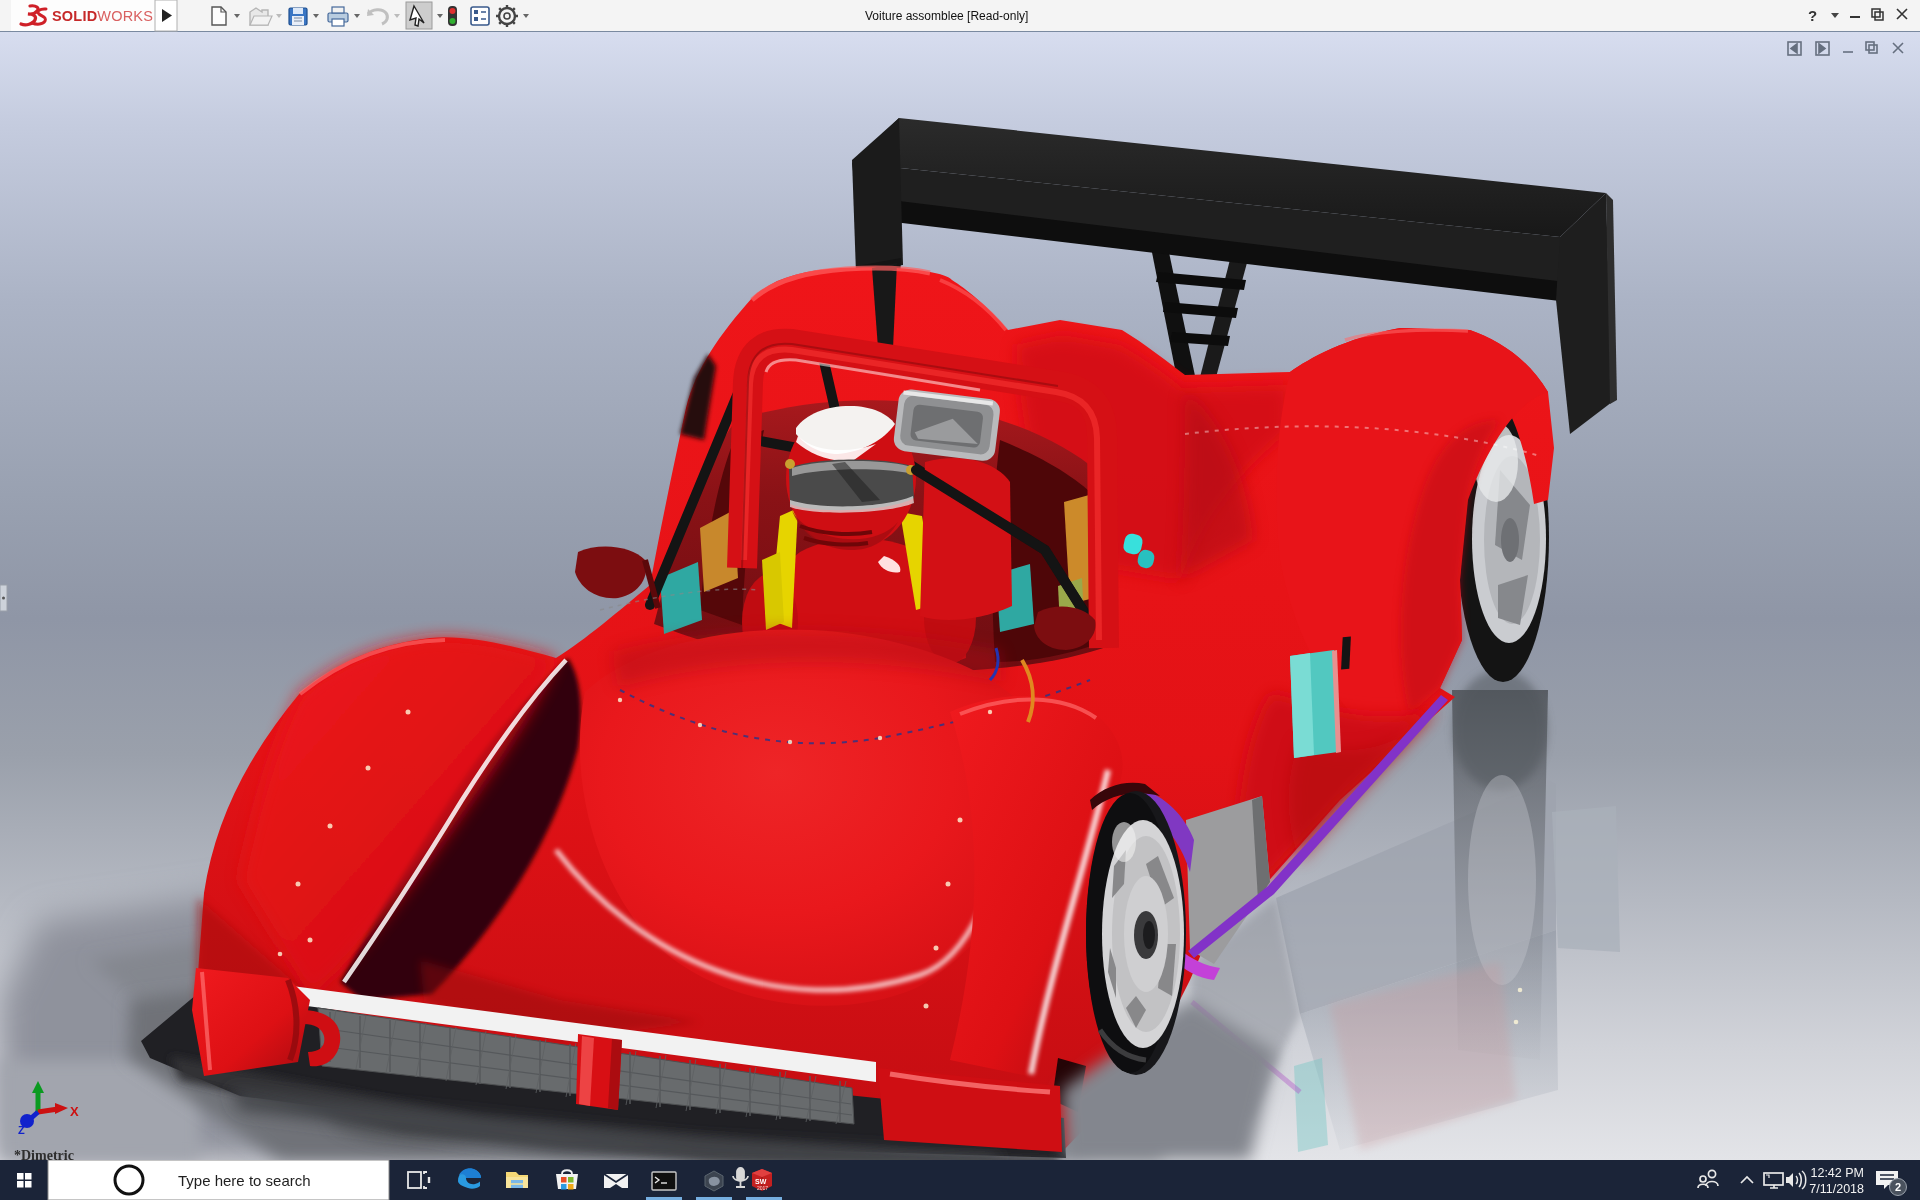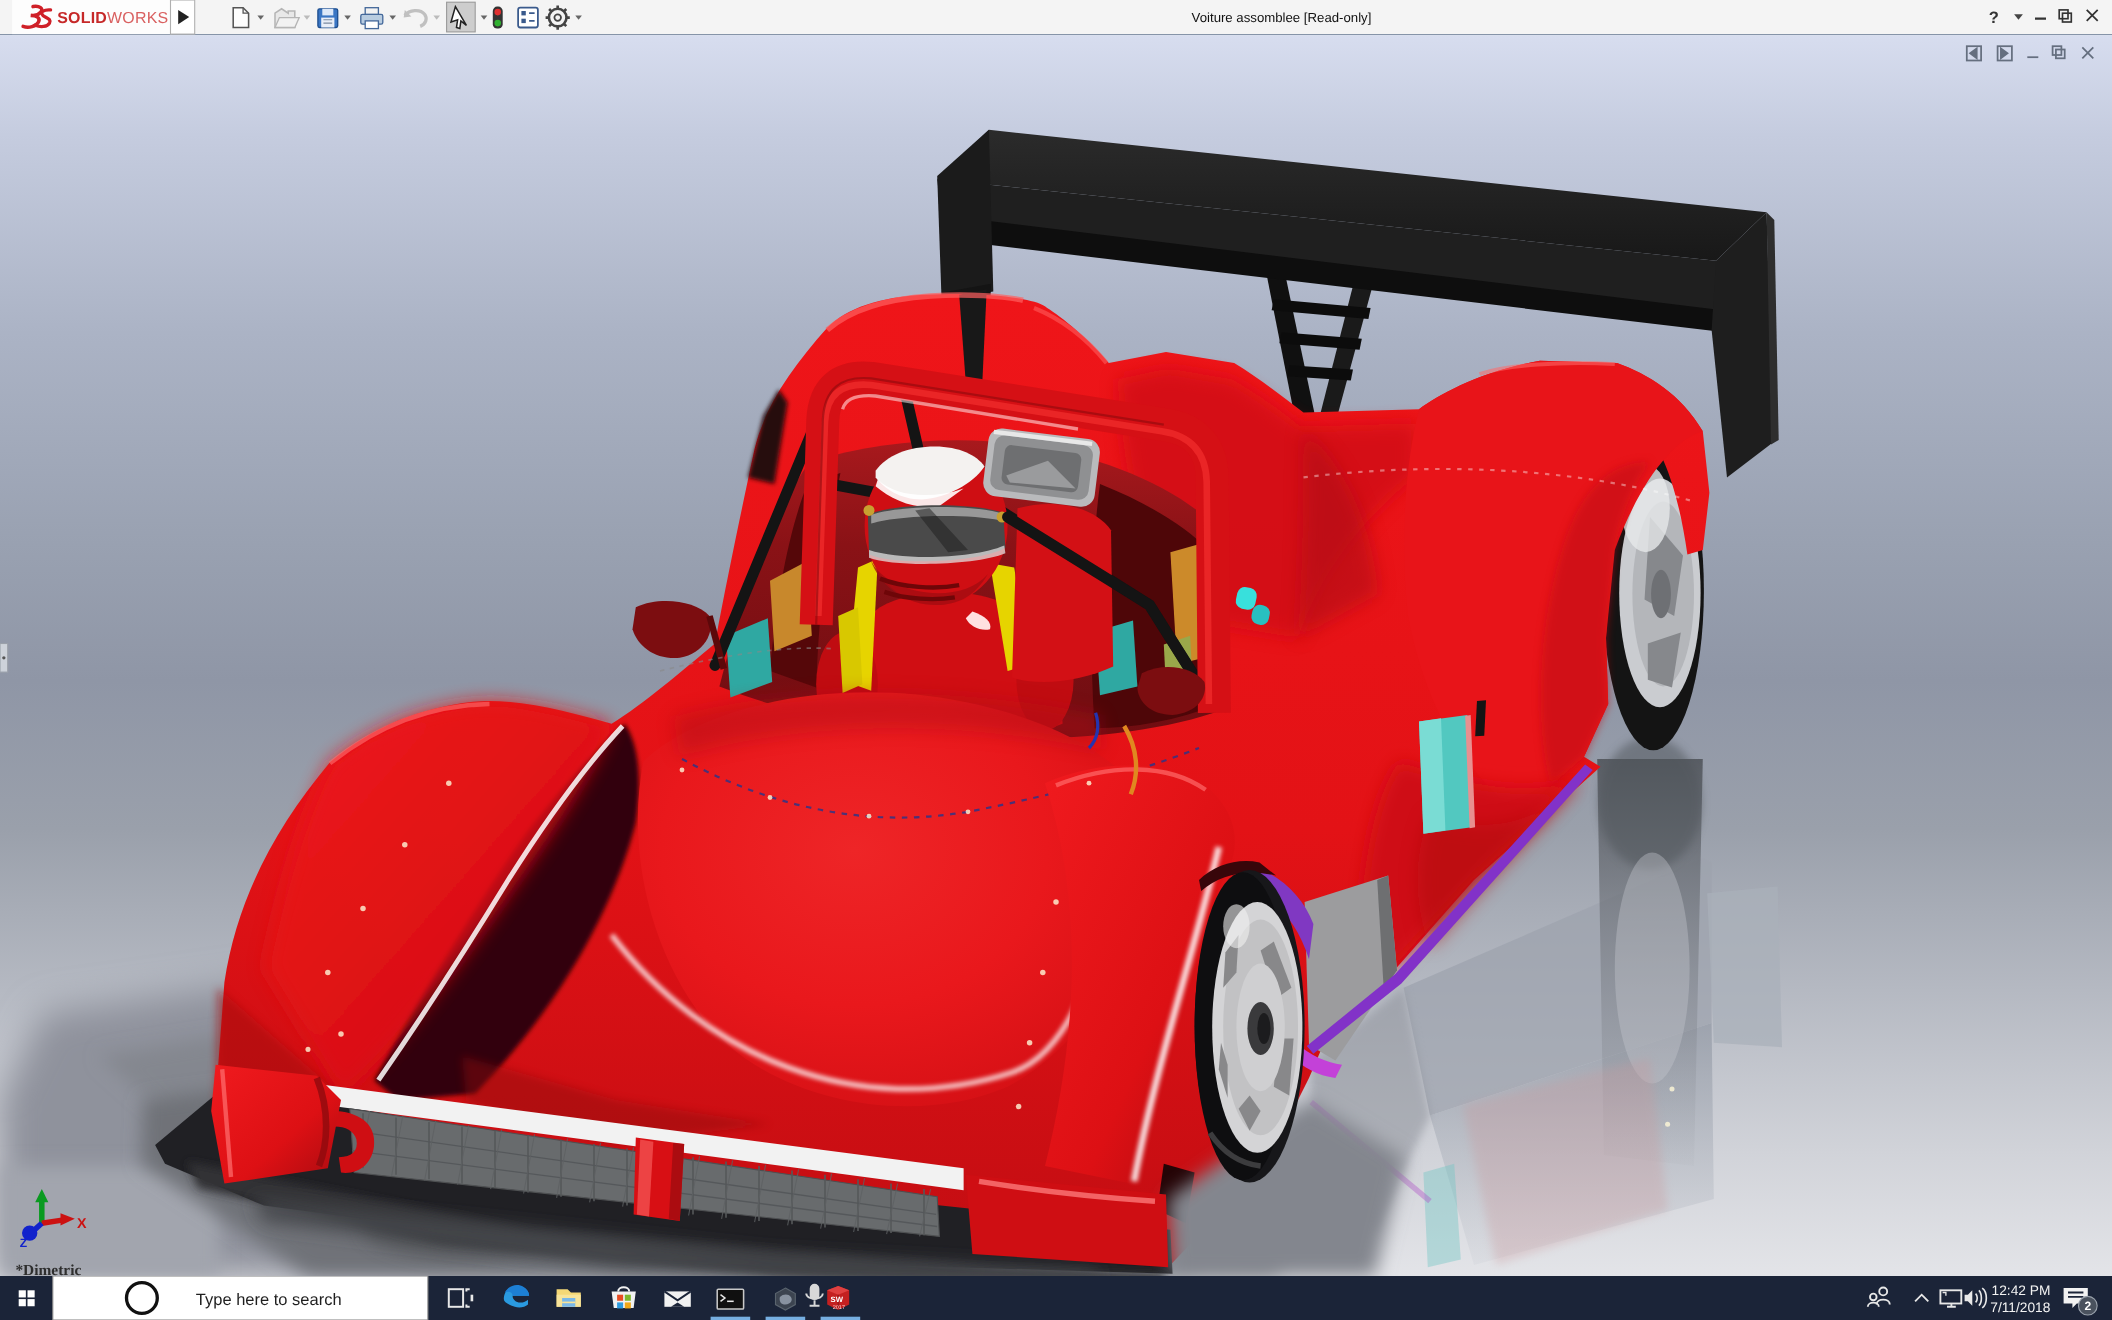--- a/index.html
+++ b/index.html
@@ -1,19 +1,19 @@
 <!DOCTYPE html>
 <html><head>
 <meta charset="utf-8">
 <style>
   html,body{margin:0;padding:0;width:1920px;height:1200px;overflow:hidden;
     font-family:"Liberation Sans",sans-serif;}
   #title{position:absolute;left:0;top:0;width:1920px;height:31px;background:#f4f4f4;
     border-bottom:1px solid #7a8aa0;}
-  #ttext{position:absolute;left:865px;top:9px;width:600px;text-align:center;
+  #ttext{position:absolute;left:865px;top:9px;width:600px;text-align:left;
     font-size:12px;color:#111;}
   #logo{position:absolute;left:11px;top:0;width:144px;height:31px;background:#fdfdfd;
     border-right:1px solid #cfcfcf;}
   #vp{position:absolute;left:0;top:32px;width:1920px;height:1128px;
     background:linear-gradient(180deg,#d7ddef 0%,#c5ccdf 8%,#abb3c5 24%,#99a1b1 41%,#8f96a6 52%,#9aa0ab 64%,#b5b9c2 77%,#d1d3d9 90%,#e3e4e8 100%);}
   #vp svg{position:absolute;left:0;top:0;}
   #dimetric{position:absolute;left:14px;top:1116px;font-size:14px;font-weight:bold;color:#2e2e2e;font-family:Liberation Serif, serif;}
   #task{position:absolute;left:0;top:1160px;width:1920px;height:40px;background:#1b2438;text-align:right;}
 </style>
 </head>

